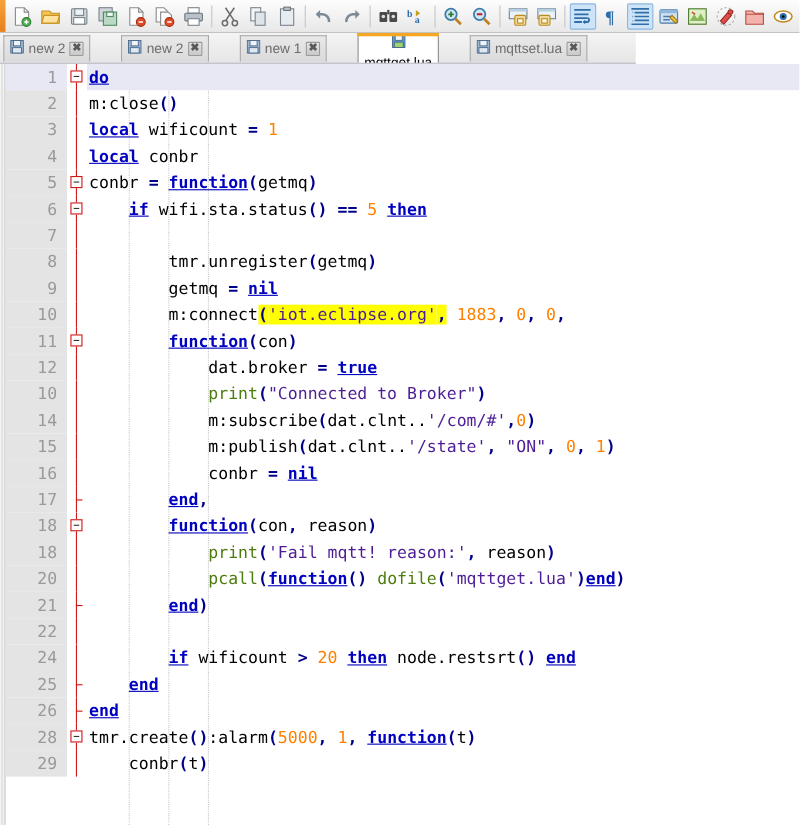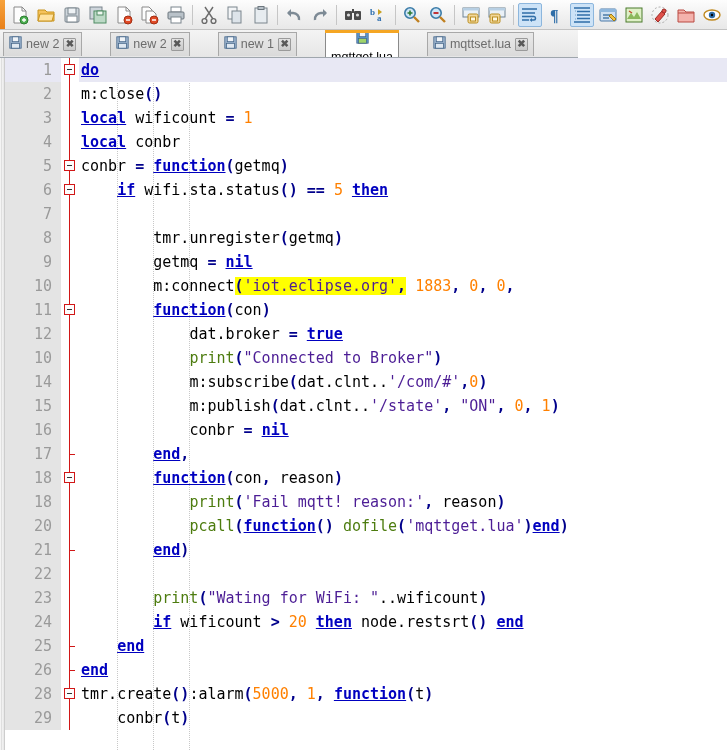--- a/index.html
+++ b/index.html
@@ -476,20 +476,19 @@
       <div class="row"><div class="gutter-num">10</div><div class="fold"><div class="foldline"></div></div><div class="code"><span class="id">            </span><span class="bif">print</span><span class="op">(</span><span class="str">"Connected to Broker"</span><span class="op">)</span></div></div>
       <div class="row"><div class="gutter-num">14</div><div class="fold"><div class="foldline"></div></div><div class="code"><span class="id">            </span><span class="id">m</span><span class="id">:</span><span class="id">subscribe</span><span class="op">(</span><span class="id">dat</span><span class="id">.</span><span class="id">clnt</span><span class="id">..</span><span class="str">'/com/#'</span><span class="op">,</span><span class="num">0</span><span class="op">)</span></div></div>
       <div class="row"><div class="gutter-num">15</div><div class="fold"><div class="foldline"></div></div><div class="code"><span class="id">            </span><span class="id">m</span><span class="id">:</span><span class="id">publish</span><span class="op">(</span><span class="id">dat</span><span class="id">.</span><span class="id">clnt</span><span class="id">..</span><span class="str">'/state'</span><span class="op">,</span><span class="id"> </span><span class="str">"ON"</span><span class="op">,</span><span class="id"> </span><span class="num">0</span><span class="op">,</span><span class="id"> </span><span class="num">1</span><span class="op">)</span></div></div>
       <div class="row"><div class="gutter-num">16</div><div class="fold"><div class="foldline"></div></div><div class="code"><span class="id">            </span><span class="id">conbr</span><span class="id"> </span><span class="op">=</span><span class="id"> </span><span class="kw">nil</span></div></div>
       <div class="row"><div class="gutter-num">17</div><div class="fold"><div class="foldline"></div><div class="foldtail"></div></div><div class="code"><span class="id">        </span><span class="kw">end</span><span class="op">,</span></div></div>
       <div class="row"><div class="gutter-num">18</div><div class="fold"><div class="foldline"></div><div class="foldbox"></div></div><div class="code"><span class="id">        </span><span class="kw">function</span><span class="op">(</span><span class="id">con</span><span class="op">,</span><span class="id"> </span><span class="id">reason</span><span class="op">)</span></div></div>
       <div class="row"><div class="gutter-num">18</div><div class="fold"><div class="foldline"></div></div><div class="code"><span class="id">            </span><span class="bif">print</span><span class="op">(</span><span class="str">'Fail mqtt! reason:'</span><span class="op">,</span><span class="id"> </span><span class="id">reason</span><span class="op">)</span></div></div>
       <div class="row"><div class="gutter-num">20</div><div class="fold"><div class="foldline"></div></div><div class="code"><span class="id">            </span><span class="bif">pcall</span><span class="op">(</span><span class="kw">function</span><span class="op">()</span><span class="id"> </span><span class="bif">dofile</span><span class="op">(</span><span class="str">'mqttget.lua'</span><span class="op">)</span><span class="kw">end</span><span class="op">)</span></div></div>
       <div class="row"><div class="gutter-num">21</div><div class="fold"><div class="foldline"></div><div class="foldtail"></div></div><div class="code"><span class="id">        </span><span class="kw">end</span><span class="op">)</span></div></div>
       <div class="row"><div class="gutter-num">22</div><div class="fold"><div class="foldline"></div></div></div>
-      <div class="row"><div class="gutter-num">23</div><div class="fold"><div class="foldline"></div></div><div class="code"><span class="id">        </span><span class="bif">print</span><span class="op">(</span><span class="str">"Wating for WiFi: "</span><span class="id">..</span><span class="id">wificount</span><span class="op">)</span></div></div>
       <div class="row"><div class="gutter-num">24</div><div class="fold"><div class="foldline"></div></div><div class="code"><span class="id">        </span><span class="kw">if</span><span class="id"> </span><span class="id">wificount</span><span class="id"> </span><span class="op">&gt;</span><span class="id"> </span><span class="num">20</span><span class="id"> </span><span class="kw">then</span><span class="id"> </span><span class="id">node</span><span class="id">.</span><span class="id">restsrt</span><span class="op">()</span><span class="id"> </span><span class="kw">end</span></div></div>
       <div class="row"><div class="gutter-num">25</div><div class="fold"><div class="foldline"></div><div class="foldtail"></div></div><div class="code"><span class="id">    </span><span class="kw">end</span></div></div>
       <div class="row"><div class="gutter-num">26</div><div class="fold"><div class="foldline"></div><div class="foldtail"></div></div><div class="code"><span class="kw">end</span></div></div>
       <div class="row"><div class="gutter-num">28</div><div class="fold"><div class="foldline"></div><div class="foldbox"></div></div><div class="code"><span class="id">tmr</span><span class="id">.</span><span class="id">create</span><span class="op">()</span><span class="id">:</span><span class="id">alarm</span><span class="op">(</span><span class="num">5000</span><span class="op">,</span><span class="id"> </span><span class="num">1</span><span class="op">,</span><span class="id"> </span><span class="kw">function</span><span class="op">(</span><span class="id">t</span><span class="op">)</span></div></div>
       <div class="row"><div class="gutter-num">29</div><div class="fold"><div class="foldline"></div></div><div class="code"><span class="id">    </span><span class="id">conbr</span><span class="op">(</span><span class="id">t</span><span class="op">)</span></div></div>
     </div>
 </div>
 
 </body></html>

